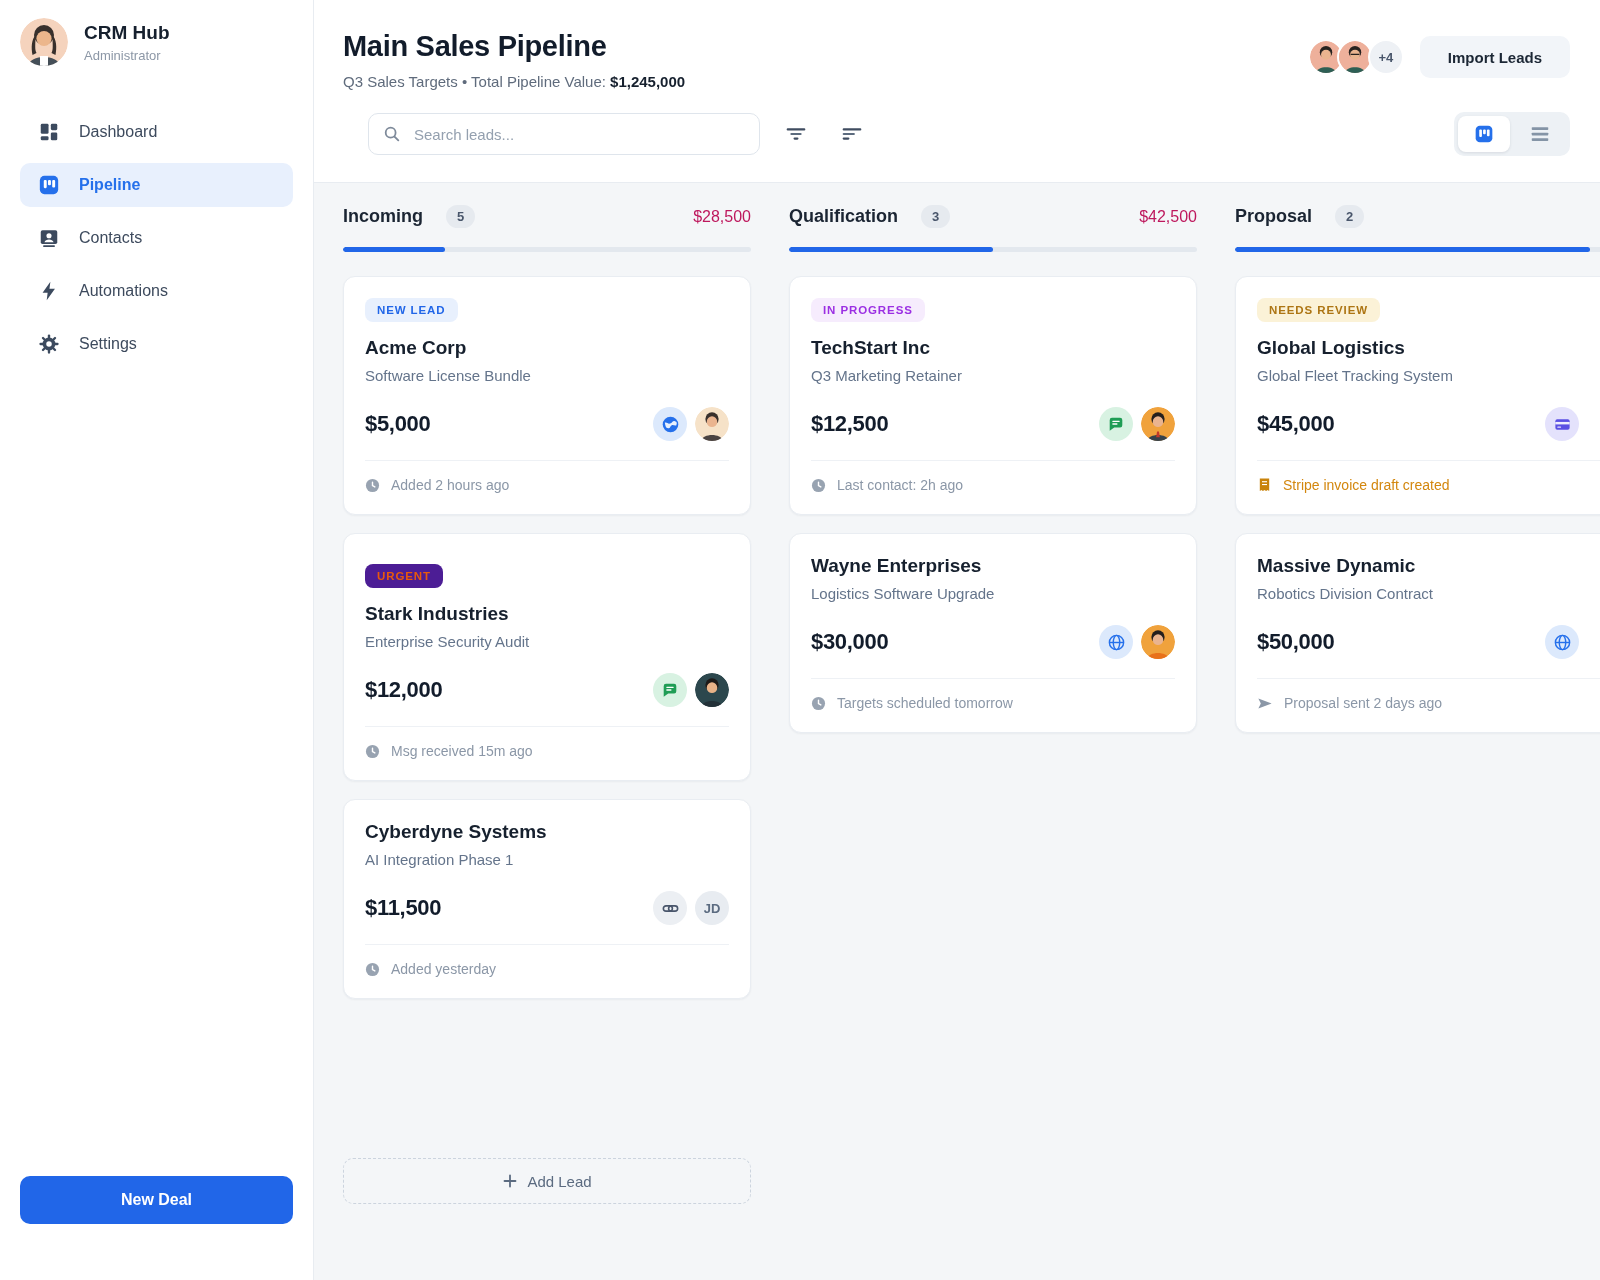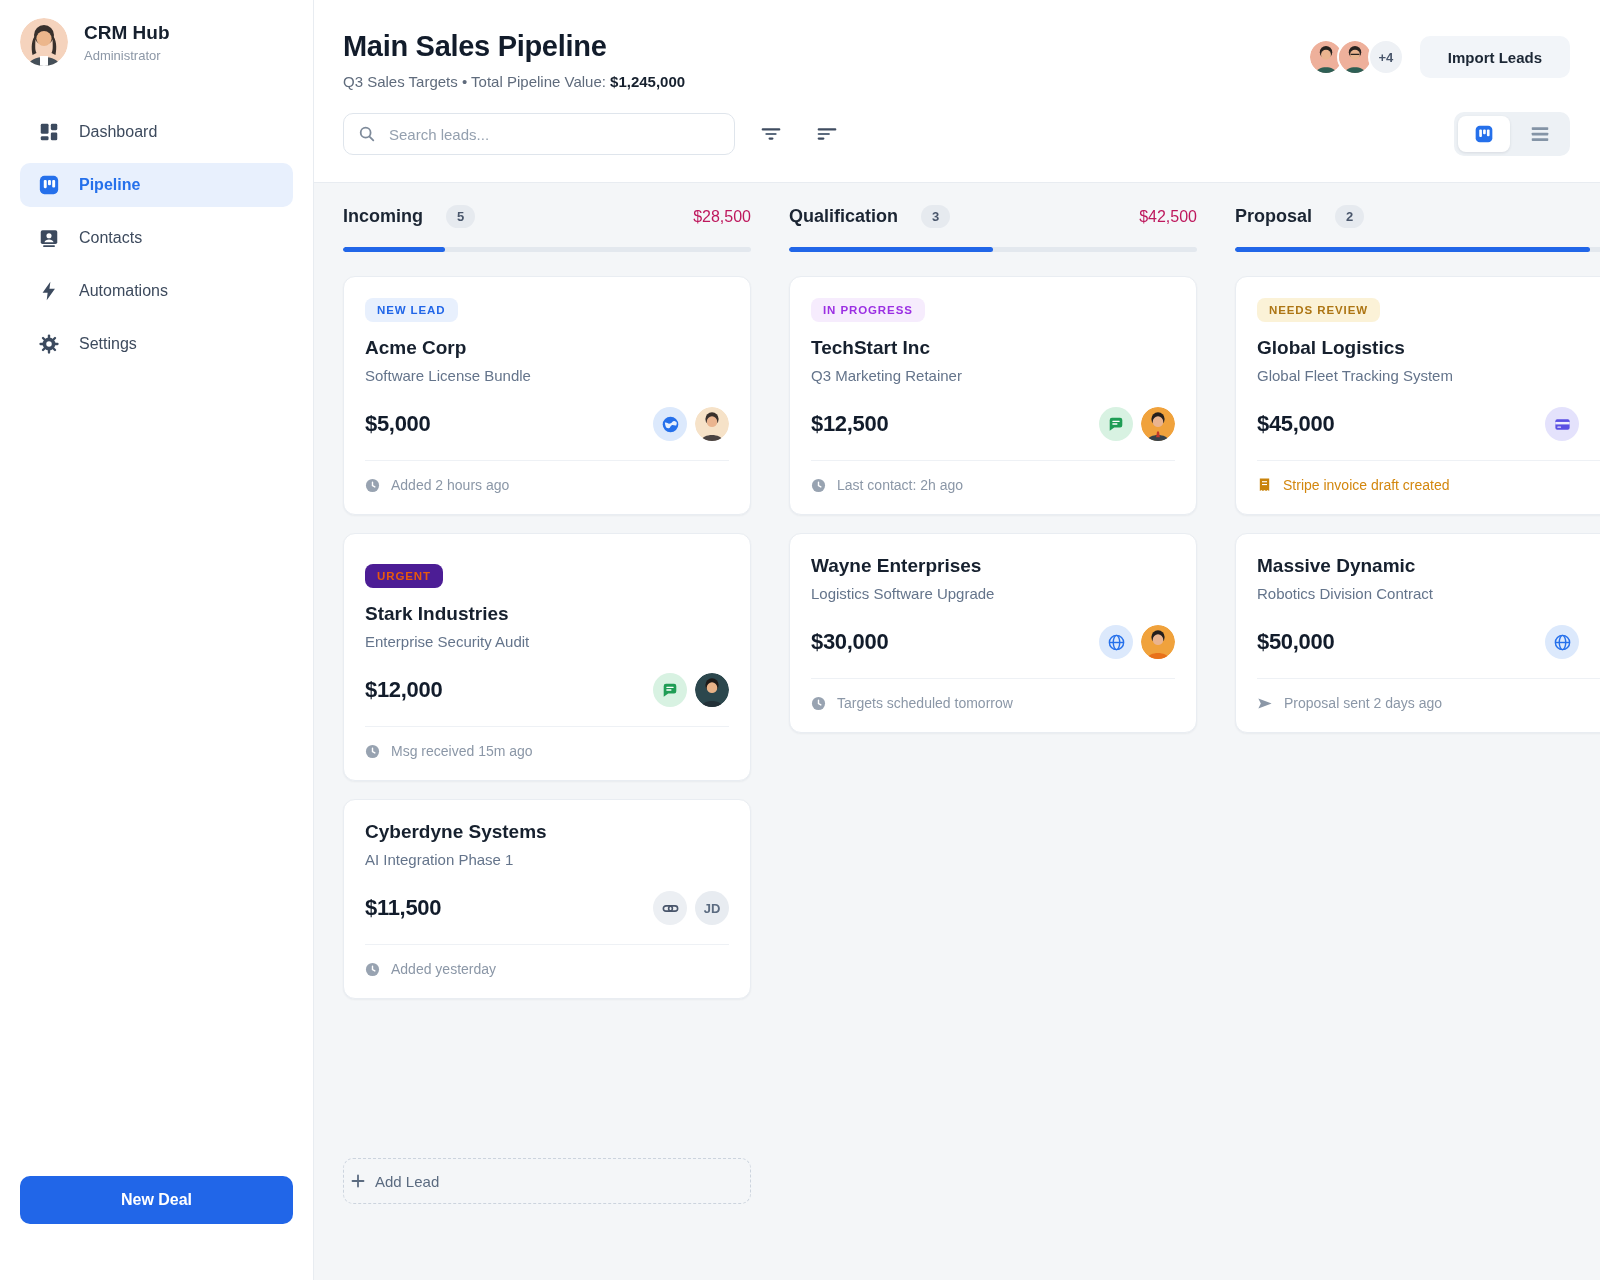--- a/index.html
+++ b/index.html
@@ -34,21 +34,21 @@
   .avatar-stack{display:flex;align-items:center;}
   .av32{width:32px;height:32px;border-radius:50%;border:2px solid #fff;flex:none;}
   .av32 + .av32{margin-left:-7px;}
   .av-overflow{width:32px;height:32px;border-radius:50%;background:#eef1f5;color:#49566b;
     font-size:13px;font-weight:600;display:flex;align-items:center;justify-content:center;
     margin-left:-5px;border:2px solid #fff;}
   .import-btn{height:42px;padding:0 28px;background:#f2f5f9;border:none;border-radius:10px;
     font-size:15px;font-weight:600;color:#1c2735;cursor:pointer;font-family:inherit;}
   .topbar-row2{display:flex;align-items:center;margin-top:22px;padding-bottom:26px;}
   .search-box{width:392px;height:42px;border:1.5px solid #dfe5ec;border-radius:10px;
-    display:flex;align-items:center;gap:11px;padding:16px 14px;box-sizing:border-box;background:#fff;}
+    display:flex;align-items:center;gap:11px;padding:16px 14px;box-sizing:border-box;background:#fff;margin-left:25px;}
   .search-box input{border:none;outline:none;font-size:15px;color:#33404f;flex:1;
     font-family:inherit;background:transparent;}
   .search-box input::placeholder{color:#94a0af;}
   .icon-btn{width:40px;height:40px;display:flex;align-items:center;justify-content:center;
     background:none;border:none;margin-left:16px;cursor:pointer;}
   .view-toggle{margin-left:auto;background:#edf1f5;border-radius:10px;padding:4px;display:flex;
     gap:4px;height:44px;box-sizing:border-box;}
   .view-btn{width:52px;border-radius:8px;display:flex;align-items:center;justify-content:center;
     border:none;background:transparent;cursor:pointer;}
   .view-btn.active{background:#fff;box-shadow:0 1px 3px rgba(20,30,50,.1);}
@@ -83,21 +83,21 @@
   .chip.purple-bg{background:#e4e2fc;}
   .chip-spacer{width:34px;height:34px;flex:none;}
   .avatar34{width:34px;height:34px;border-radius:50%;flex:none;}
   .initials{width:34px;height:34px;border-radius:50%;background:#e8ecf1;color:#5b6b80;
     font-size:13px;font-weight:600;display:flex;align-items:center;justify-content:center;flex:none;}
   .card-footer{margin-top:19px;padding-top:16px;border-top:1px solid #eef1f5;display:flex;
     align-items:center;gap:11px;font-size:14px;color:#8b97a7;}
   .card-footer.amber{color:#d3870e;}
   .add-lead{margin-top:auto;margin-bottom:76px;border:1.6px dashed #ccd4de;background:transparent;
     border-radius:10px;height:46px;font-size:15px;color:#5b6b80;display:flex;align-items:center;
-    justify-content:flex-start;gap:9px;cursor:pointer;font-family:inherit;}
+    justify-content:center;gap:9px;cursor:pointer;font-family:inherit;}
 </style>
 </head>
 <body>
 
 <aside class="sidebar">
   <div class="profile">
     <svg class="avatar48" viewBox="0 0 48 48">
       <circle cx="24" cy="24" r="24" fill="#f5d3bd"></circle>
       <circle cx="24" cy="17" r="10" fill="#38302c"></circle>
       <circle cx="24" cy="20.5" r="7.6" fill="#ecb68c"></circle>

